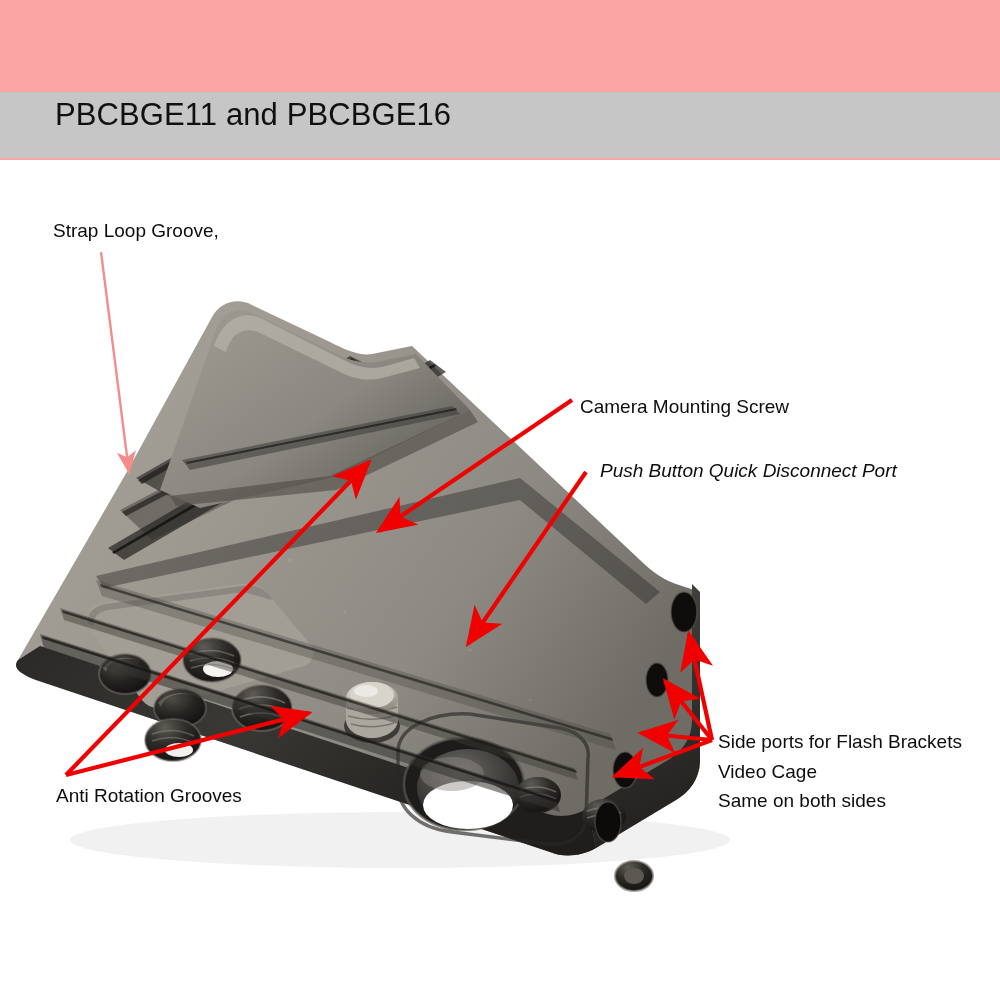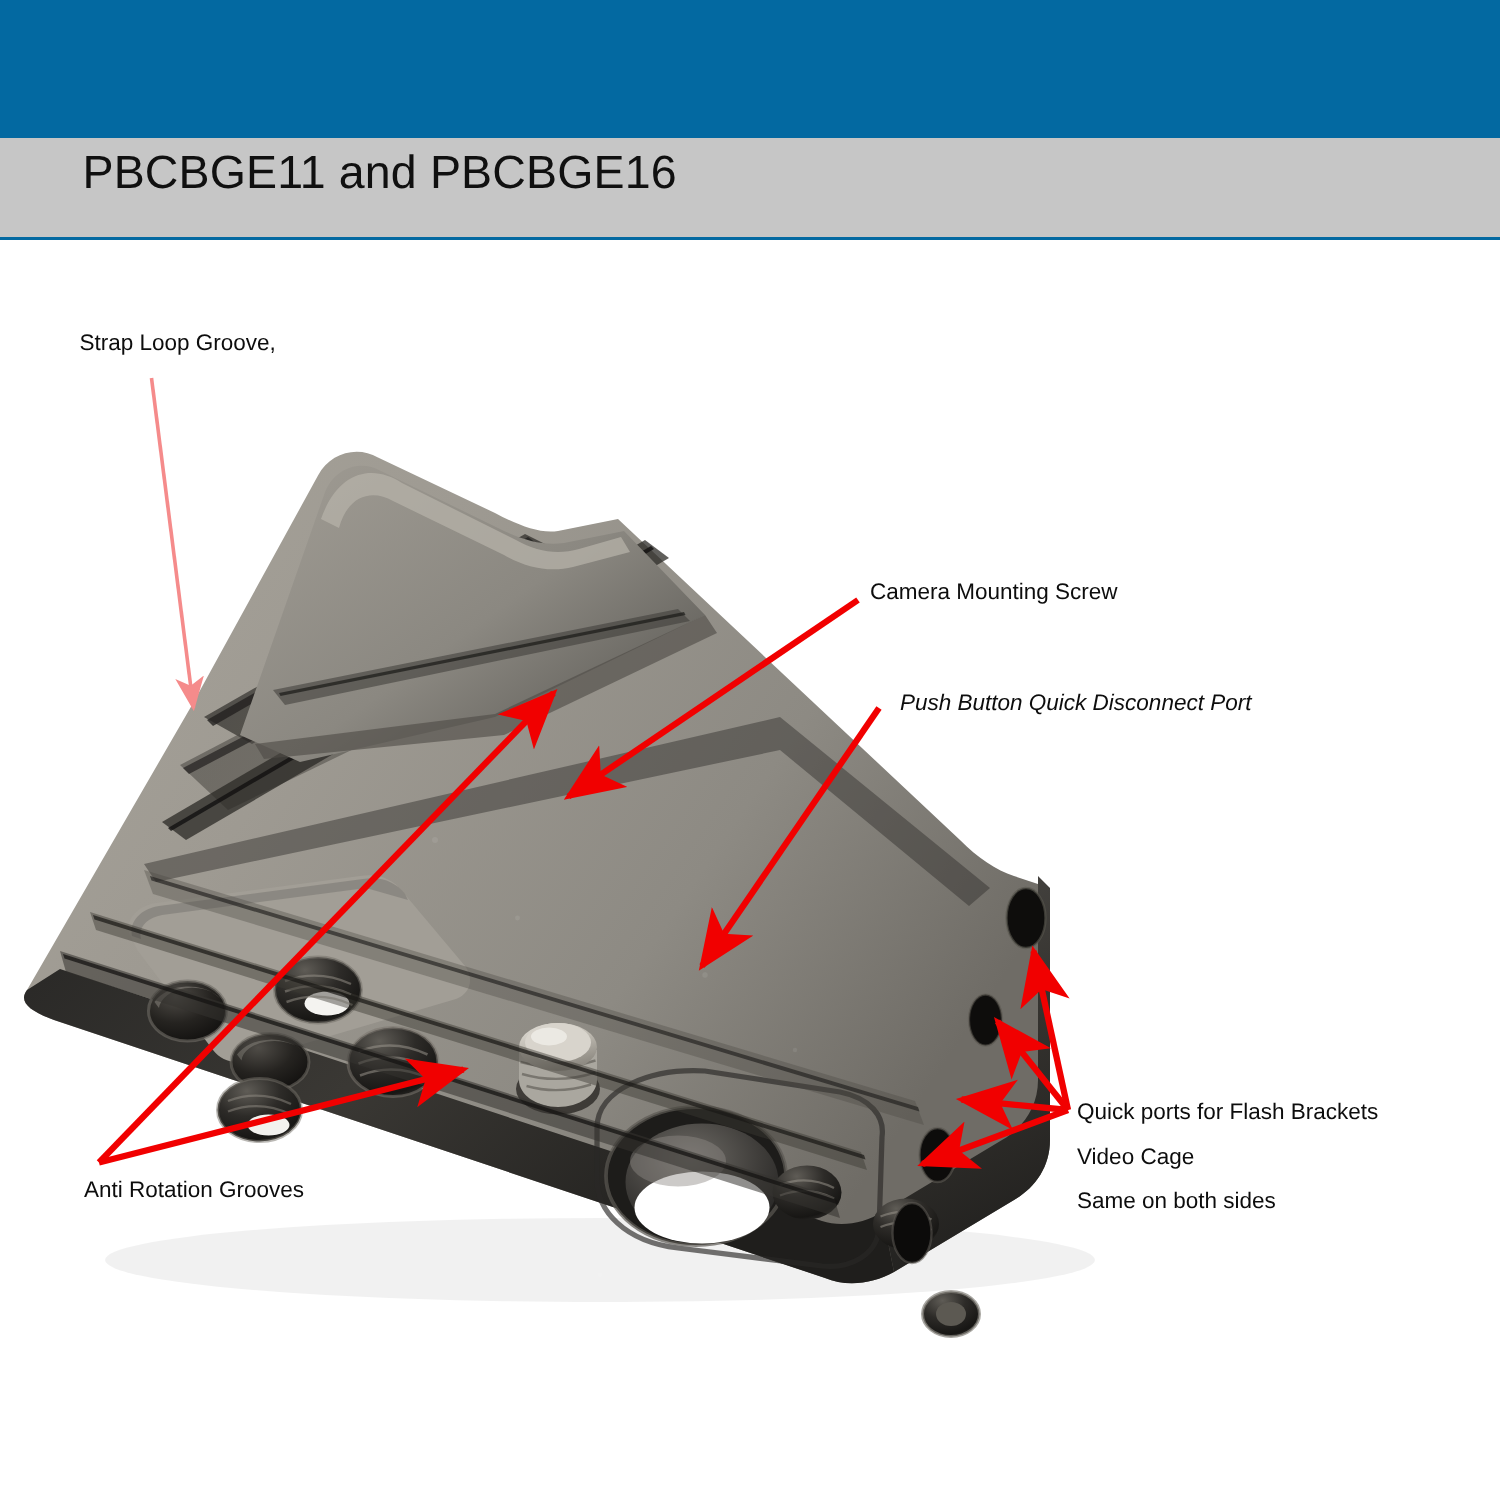--- a/index.html
+++ b/index.html
@@ -11,21 +11,21 @@
     width: 1000px;
     height: 1000px;
     position: relative;
     overflow: hidden;
     font-family: "Liberation Sans", sans-serif;
     -webkit-font-smoothing: antialiased;
   }
   #page {
     position: absolute;
     inset: 0;
-    background: #0369a1;
+    background: #fca5a5;
   }
   
   .header-bar {
     position: absolute;
     left: 0;
     top: 92px;
     width: 1000px;
     height: 66px;
     background: #c6c6c6;
     box-sizing: border-box;
@@ -54,30 +54,30 @@
     left: 0;
     top: 0;
     width: 1000px;
     height: 840px;
     display: block;
   }
   
   .callout {
     position: absolute;
     color: #0d0d0d;
-    font-size: 15px;
+    font-size: 19px;
     line-height: 1.0;
     white-space: nowrap;
   }
   .callout.multi {
     white-space: normal;
     line-height: 29.5px;
   }
   .lbl-strap      { left: 53px;  top: 221px; }
-  .lbl-screw      { left: 580px; top: 387px; text-align: center; }
+  .lbl-screw      { left: 580px; top: 397px; text-align: center; }
   .lbl-push       { left: 600px; top: 461px; font-style: italic; }
   .lbl-anti       { left: 20px;  top: 786px; margin-left: 36px; }
   .lbl-side       { left: 718px; top: 727px; }
   .side-line      { display: block; }
   
   .anno-svg {
     position: absolute;
     left: 0;
     top: 0;
     width: 1000px;
@@ -378,21 +378,21 @@
 
   <div class="callout lbl-strap">Strap Loop Groove,</div>
 
   <div class="callout lbl-screw">Camera Mounting Screw</div>
 
   <div class="callout lbl-push">Push Button Quick Disconnect Port</div>
 
   <div class="callout lbl-anti">Anti Rotation Grooves</div>
 
   <div class="callout multi lbl-side">
-    <span class="side-line">Quick ports for Flash Brackets</span>
+    <span class="side-line">Side ports for Flash Brackets</span>
     <span class="side-line">Video Cage</span>
     <span class="side-line">Same on both sides</span>
   </div>
 
   <svg class="anno-svg" viewBox="0 0 1000 1000">
     <defs>
       <marker id="ah" markerWidth="11" markerHeight="11" refX="8.6" refY="4" orient="auto" markerUnits="strokeWidth">
         <path d="M 0 0 L 9.5 4 L 0 8 L 2.4 4 Z" fill="#f10000"></path>
       </marker>
       <marker id="ahPink" markerWidth="11" markerHeight="11" refX="8.6" refY="4" orient="auto" markerUnits="strokeWidth">

